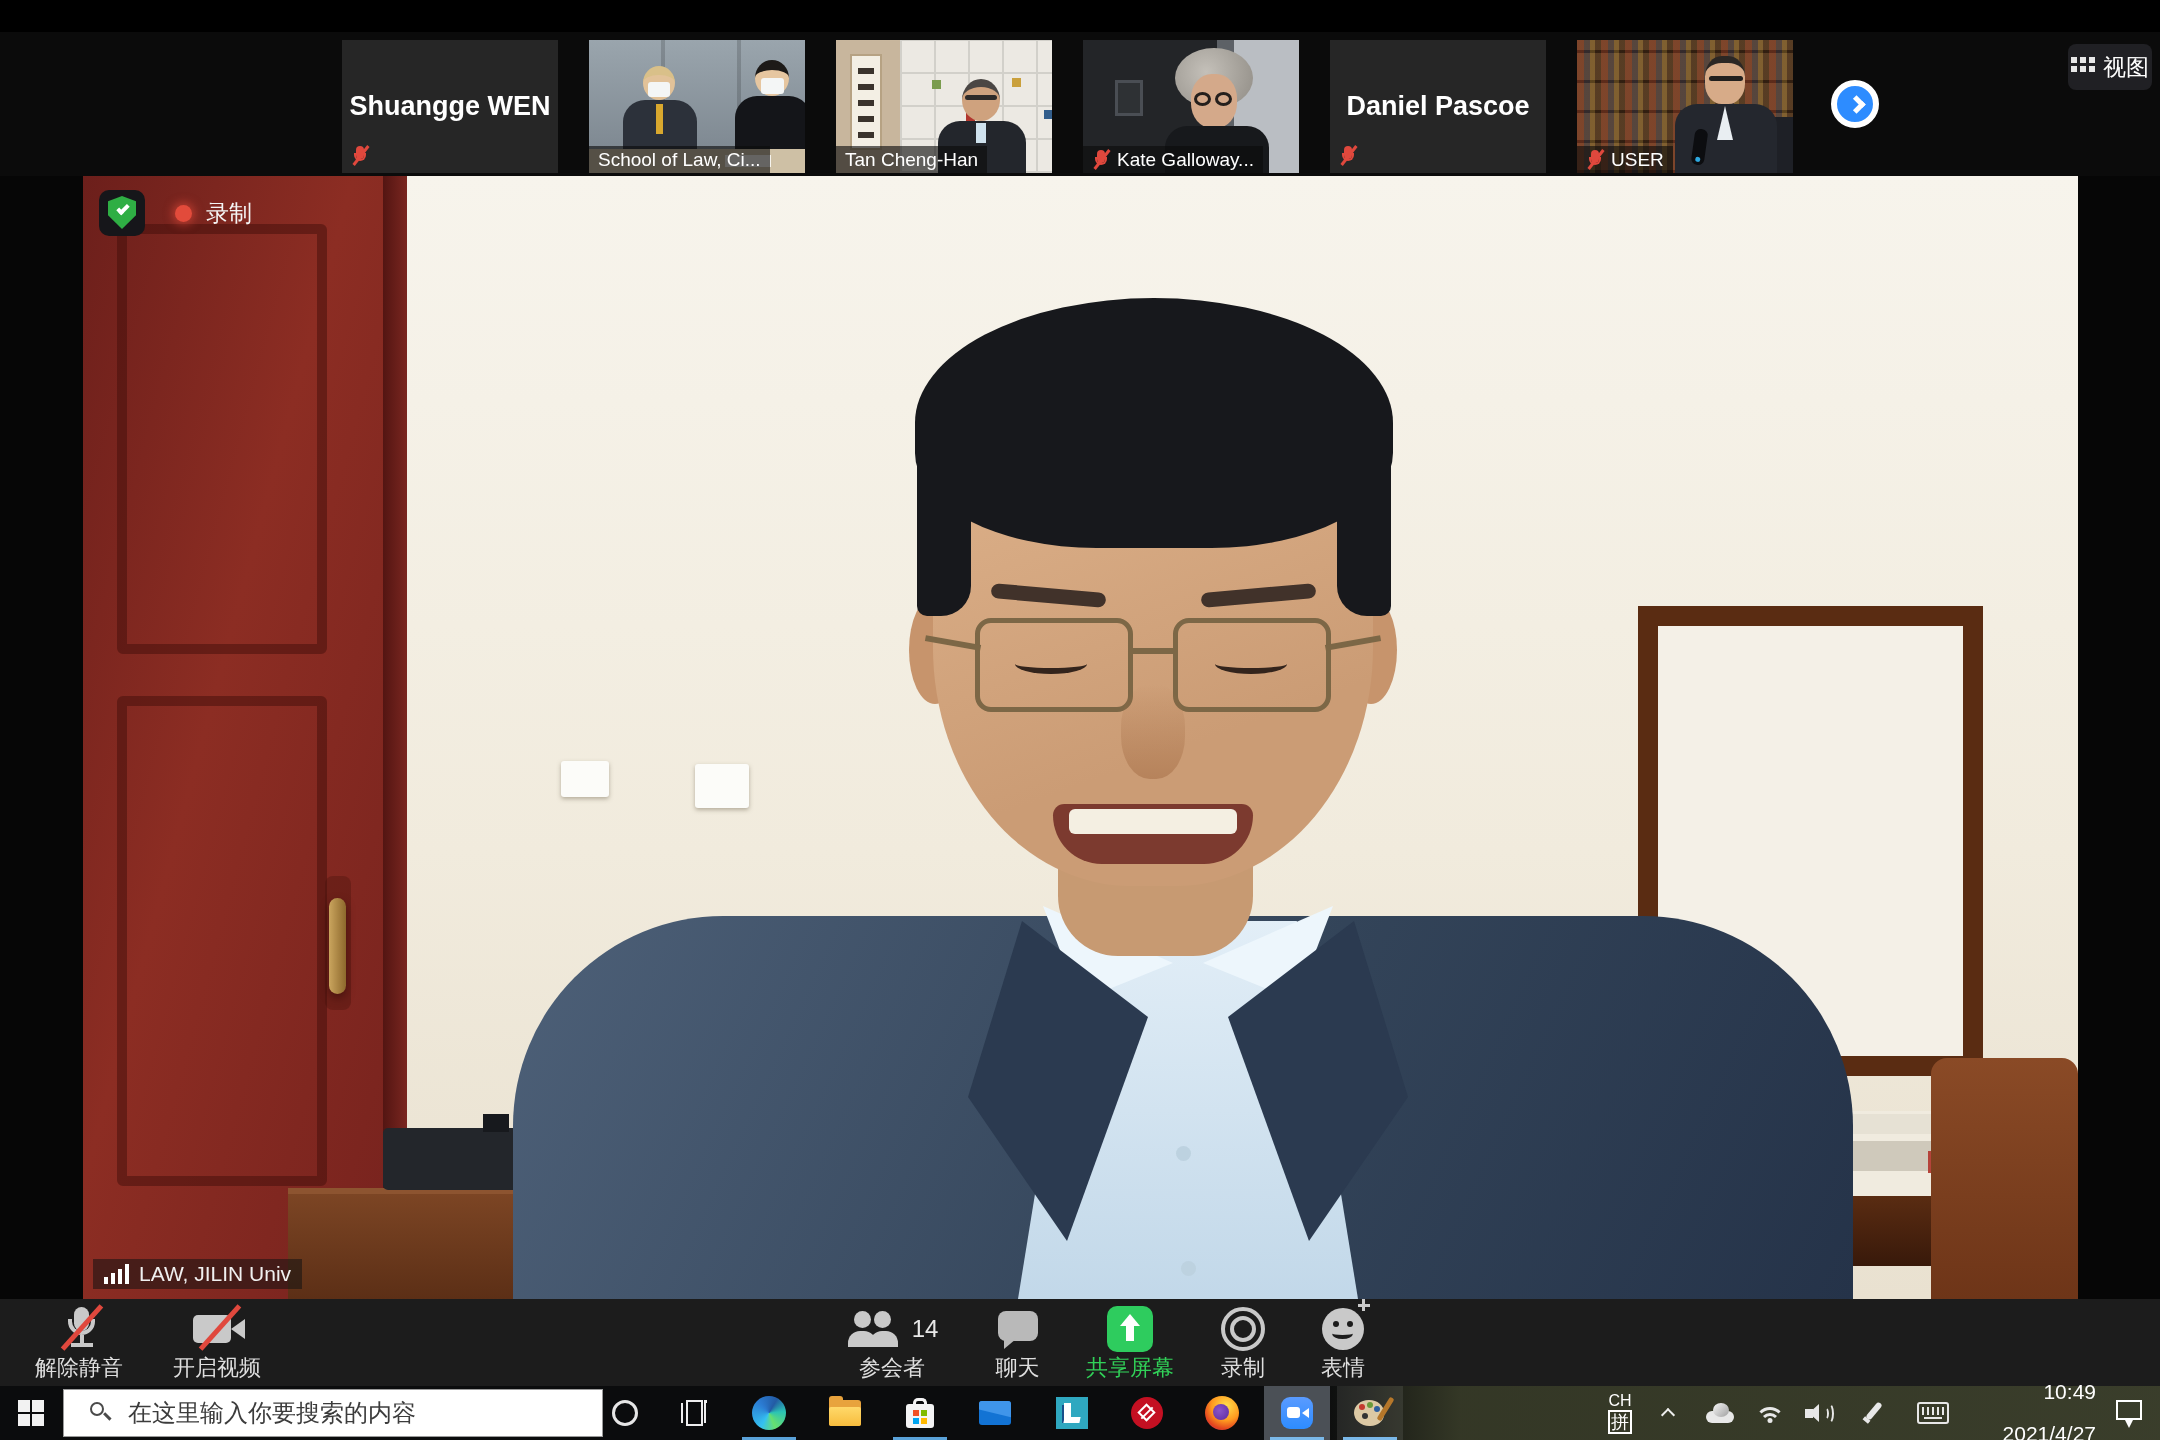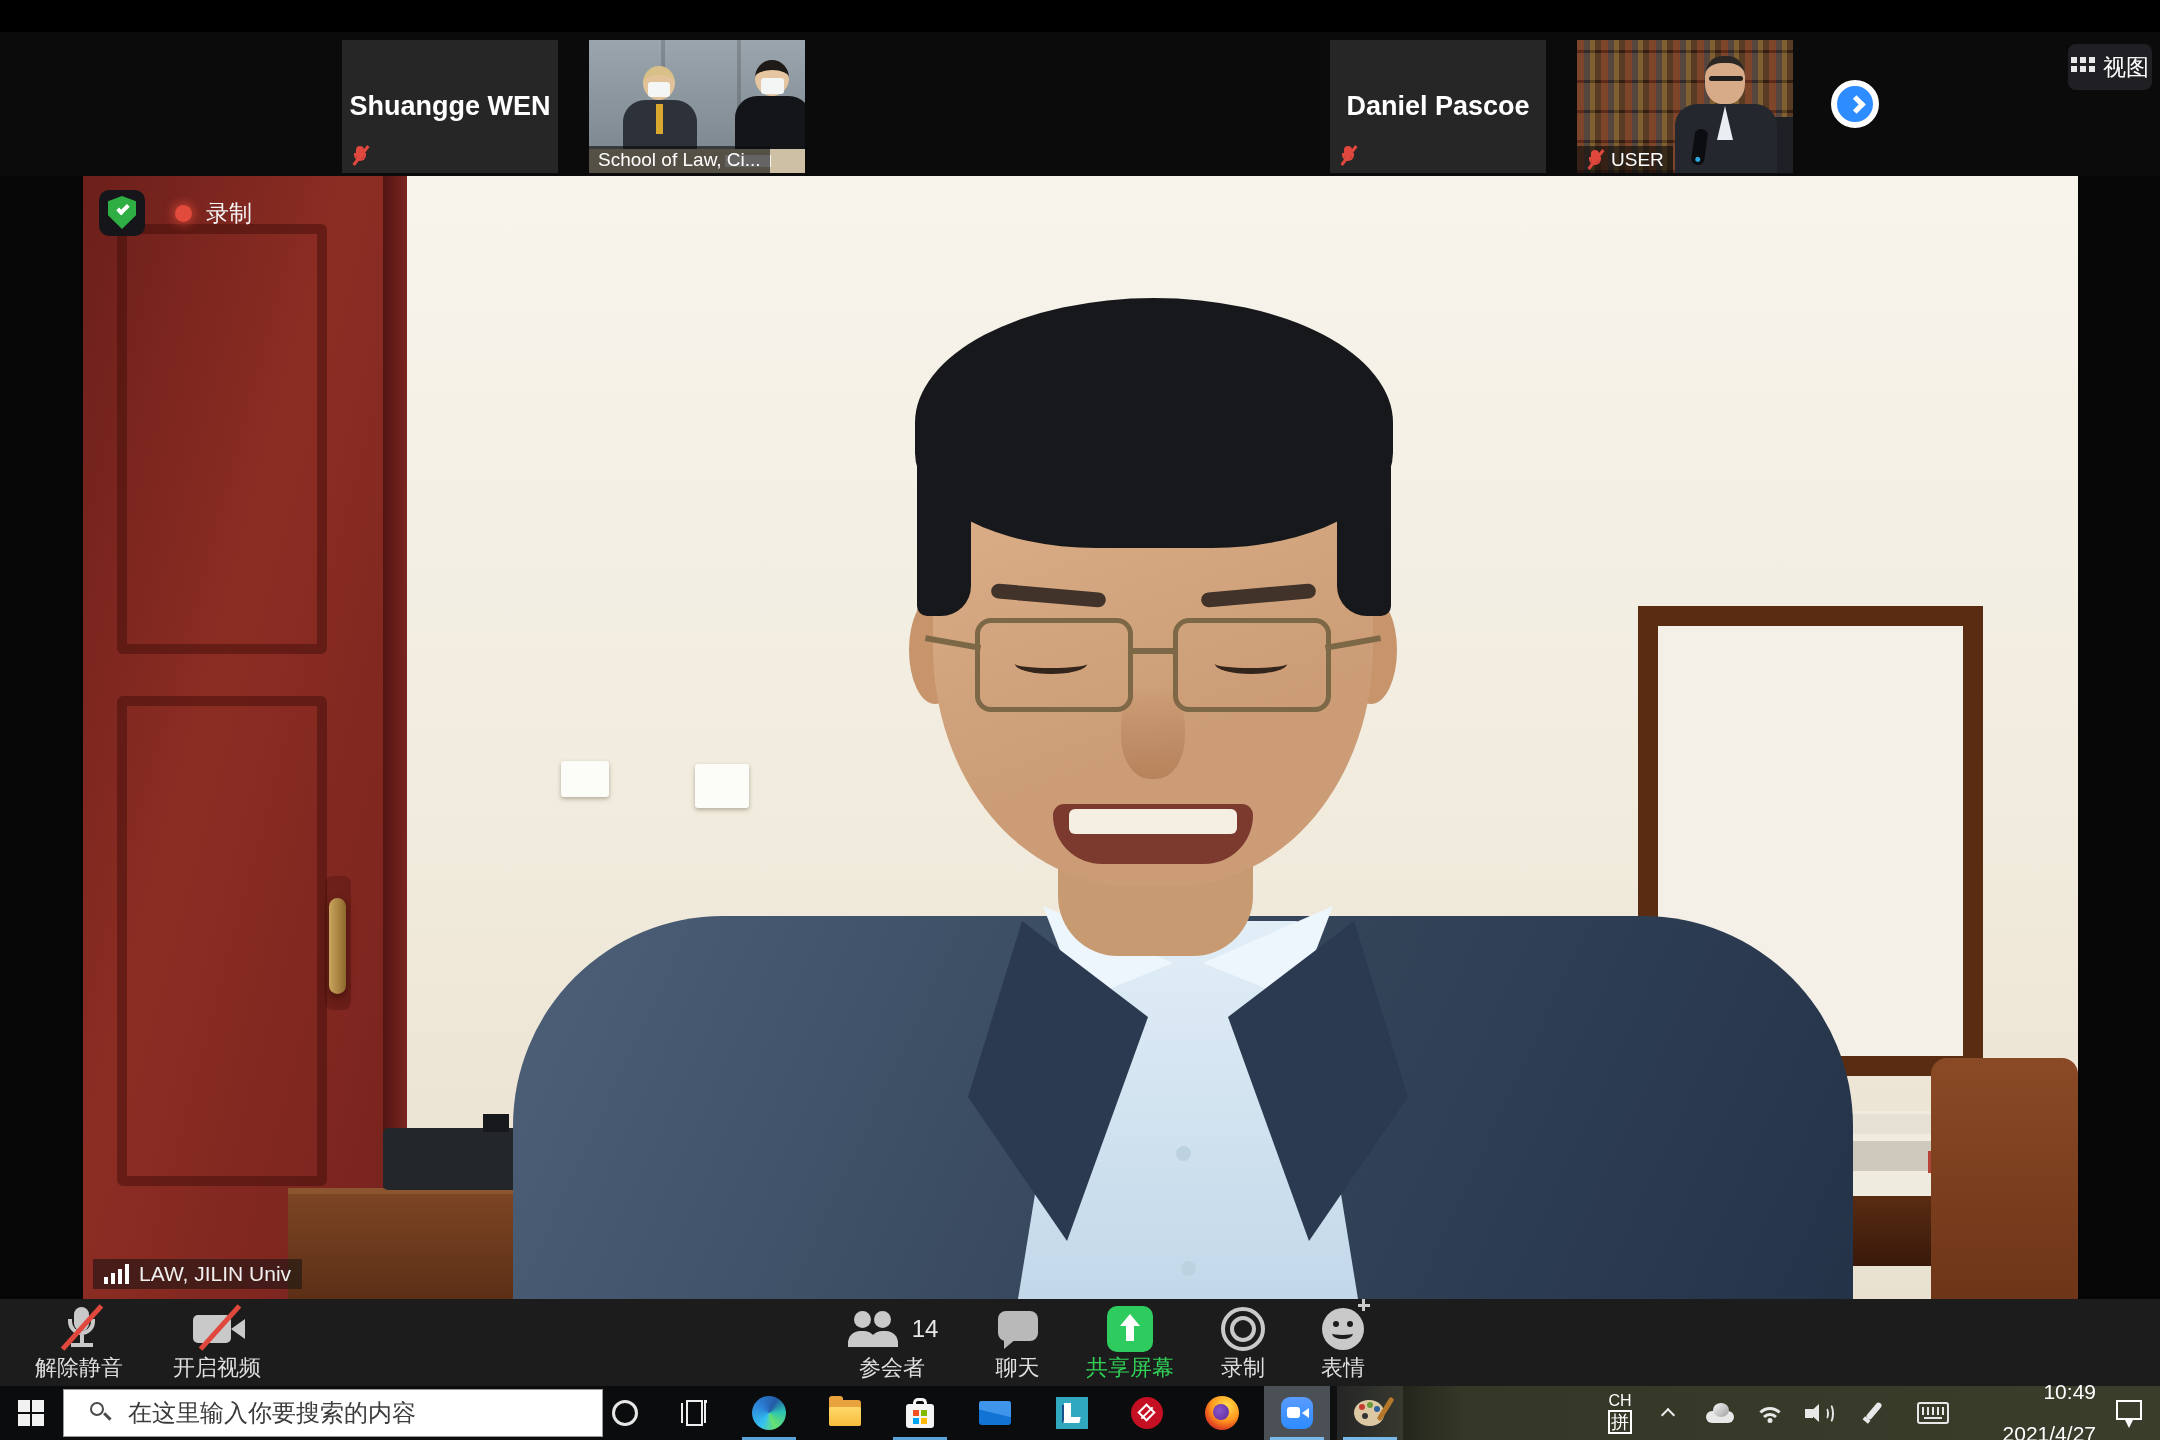--- a/index.html
+++ b/index.html
@@ -314,21 +314,60 @@
         <div class="mask" style="left:34px;top:18px;width:23px;height:16px;"></div>
         <div class="body" style="left:8px;top:36px;width:76px;height:77px;background:#141519;"></div>
       </div>
       <div class="table"></div>
       <div class="paper"></div>
       <div class="tlabel">
         <span>School of Law, Ci...</span>
       </div>
     </div>
 
-
+    <div class="tile t-tan" style="left:836px;">
+      <div class="wallL"></div>
+      <div class="scroll">
+          <i></i>
+        </div>
+      <div class="shelf"></div>
+      <b class="bit" style="left:96px;top:40px;background:#7a9c4e;"></b>
+      <b class="bit" style="left:130px;top:72px;background:#b1362e;"></b>
+      <b class="bit" style="left:176px;top:38px;background:#caa03c;"></b>
+      <b class="bit" style="left:208px;top:70px;background:#335e8c;"></b>
+      <div class="fig" style="right:18px;bottom:0;width:104px;height:96px;left:auto;">
+        <div class="head" style="left:32px;top:2px;width:38px;height:42px;background:#cfa27e;border-top:8px solid #4a4644;"></div>
+        <div style="position:absolute;left:35px;top:18px;width:32px;height:5px;background:#2e2a28;border-radius:3px;"></div>
+        <div class="body" style="left:8px;top:44px;width:88px;height:52px;background:#23262c;"></div>
+        <div style="position:absolute;left:46px;top:46px;width:10px;height:20px;background:#cfe2ee;"></div>
+      </div>
+      <div class="tlabel">
+        <span>Tan Cheng-Han</span>
+      </div>
+    </div>
+
+    <div class="tile t-kate" style="left:1083px;">
+      <div class="curtain"></div>
+      <div class="frame"></div>
+      <div class="fig" style="left:78px;top:8px;width:120px;height:125px;">
+        <div style="position:absolute;left:14px;top:0;width:78px;height:60px;border-radius:50%;background:radial-gradient(circle at 40% 40%,#c4c0b9,#8f8b84);"></div>
+        <div class="head" style="left:30px;top:26px;width:46px;height:54px;background:#d4a98a;border-radius:45%;"></div>
+        <div style="position:absolute;left:33px;top:44px;width:17px;height:14px;border:3px solid #241f1c;border-radius:50%;"></div>
+        <div style="position:absolute;left:54px;top:44px;width:17px;height:14px;border:3px solid #241f1c;border-radius:50%;"></div>
+        <div class="body" style="left:4px;top:78px;width:104px;height:47px;background:#17191c;"></div>
+      </div>
+      <div class="tlabel">
+        <span class="mmute">
+            <i></i>
+            <u></u>
+            <s></s>
+          </span>
+        <span>Kate Galloway...</span>
+      </div>
+    </div>
 
     <div class="tile" style="left:1330px;">
       <div class="cname">Daniel Pascoe</div>
       <div class="mmute cornermute">
           <i></i>
           <u></u>
           <s></s>
         </div>
     </div>
 

